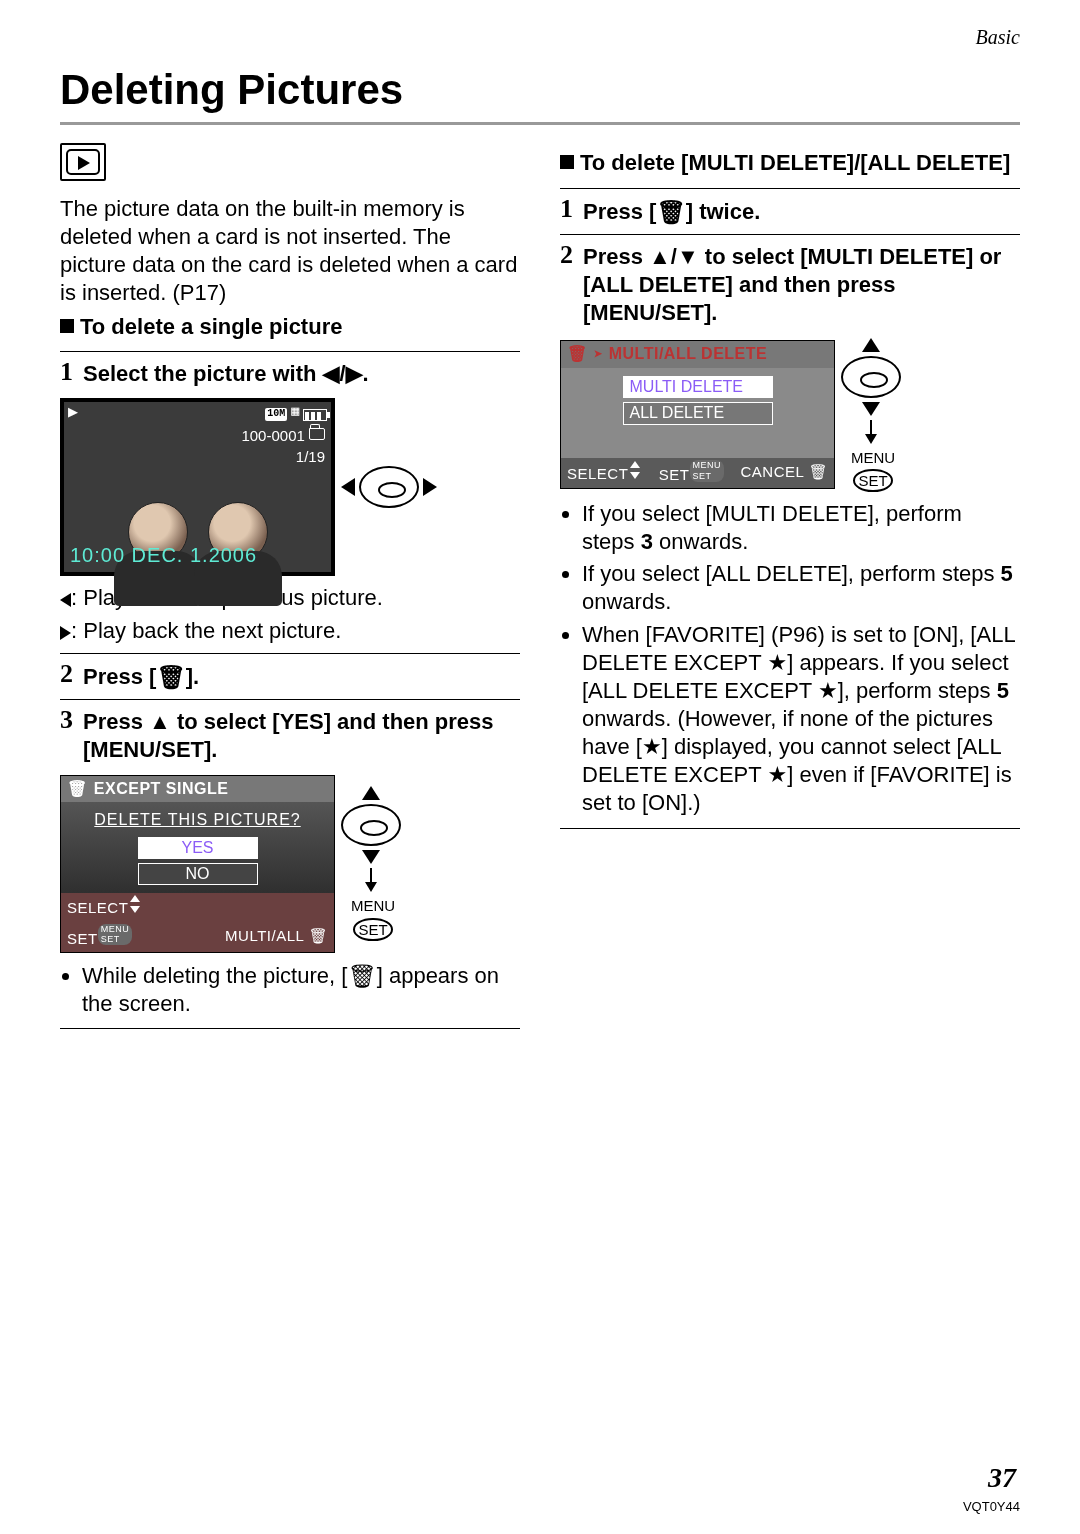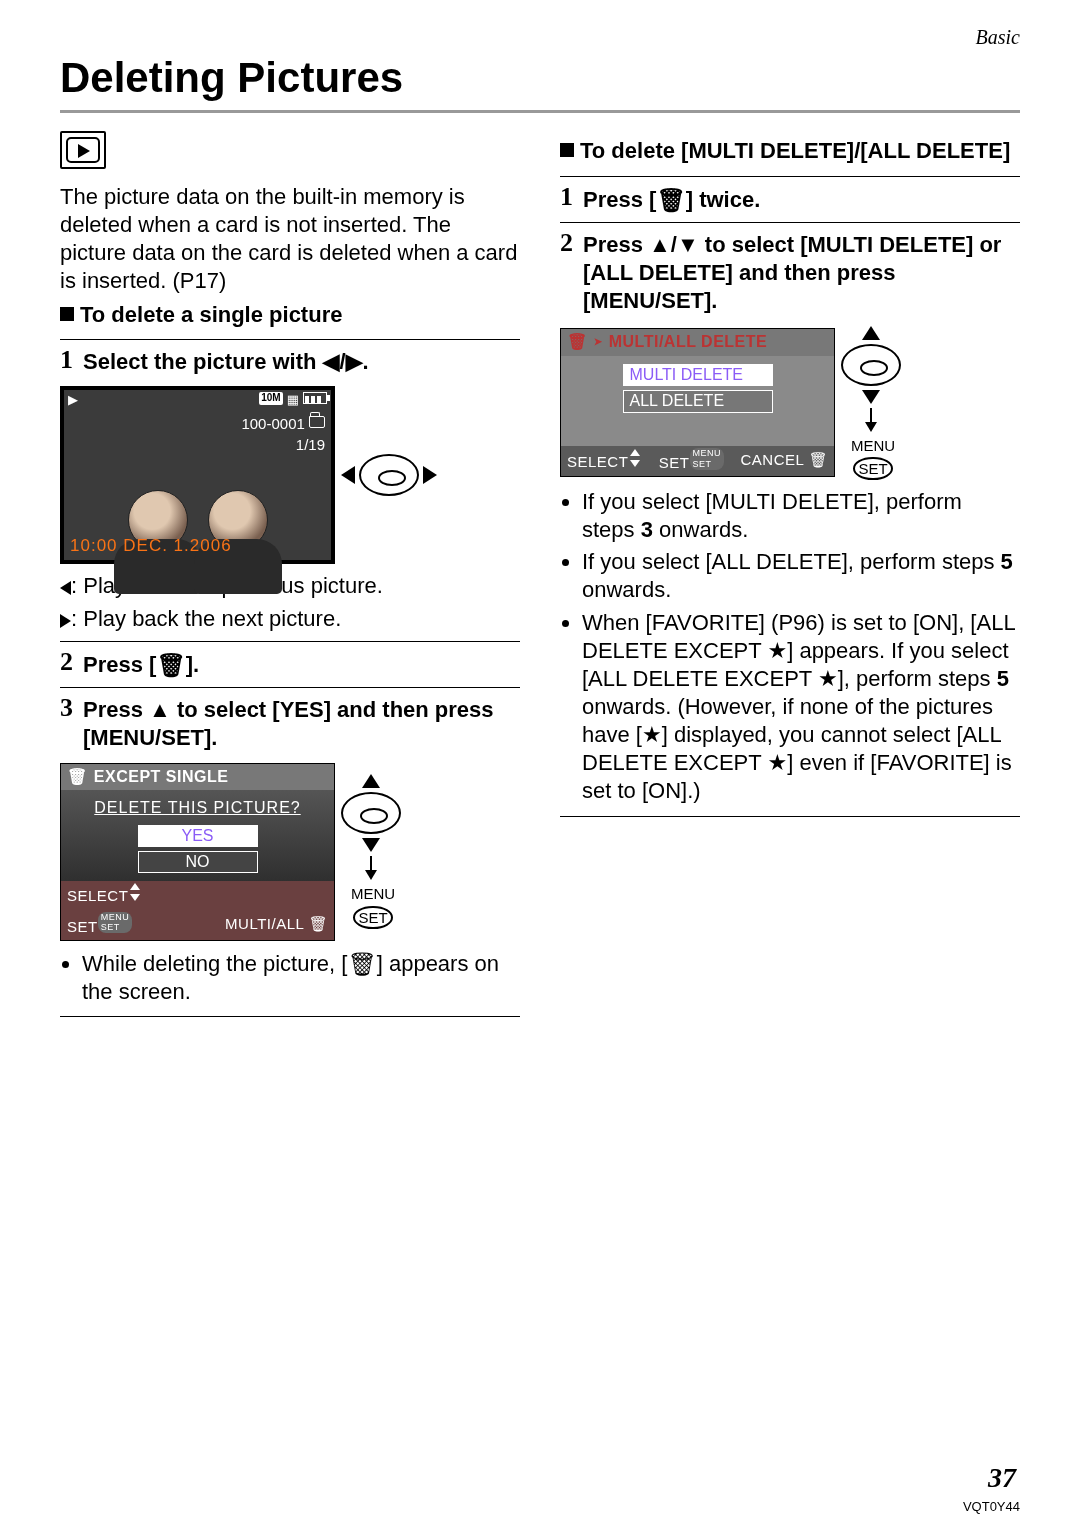--- a/index.html
+++ b/index.html
@@ -16,20 +16,21 @@
   }
   .header-section {
     text-align: right;
     font-style: italic;
     font-size: 20px;
     font-family: Georgia, serif;
   }
   .main-title {
     font-size: 42px;
     font-weight: bold;
+    margin-top: 12px;
     margin-bottom: 6px;
   }
   .title-rule {
     border: none;
     border-top: 3px solid #999;
     margin-bottom: 18px;
   }
   .columns {
     display: flex;
     gap: 40px;
@@ -102,21 +103,21 @@
   .lcd-inner { background: #3b3b3b; position: relative; height: 170px; }
   .lcd-topbar {
     position: absolute; top:0; left:0; right:0;
     display:flex; justify-content:space-between; padding:2px 4px;
     color:#fff; font-size:13px; align-items:center;
   }
   .badge {
     background:#fff; color:#000; font-size:10px; font-weight:bold; padding:0 2px; border-radius:2px;
   }
   .lcd-info-r { position:absolute; top:24px; right:6px; color:#fff; font-size:15px; text-align:right; line-height:1.35;}
-  .lcd-bot { position:absolute; bottom:4px; left:6px; color:#f97316; font-size:17px; letter-spacing:1px;}
+  .lcd-bot { position:absolute; bottom:4px; left:6px; color:#5eead4; font-size:20px; letter-spacing:1px;}
   .people { position:absolute; inset:0; display:flex; align-items:flex-end; justify-content:center; gap:20px; padding-bottom:10px;}
   .person {
     width:60px; height:60px; border-radius:50%;
     background: radial-gradient(circle at 40% 35%, #e0c8b0 35%, #7a6050 70%);
     border:1px solid #222;
     position:relative;
   }
   .person::after {
     content:""; position:absolute; left:-15px; right:-15px; bottom:-45px; height:55px;
     background:#2a2a2a; border-radius:25px 25px 5px 5px;
@@ -199,21 +200,21 @@
       <div class="step-head">
         <span class="step-num">1</span>
         <span>Select the picture with ◀/▶.</span>
       </div>
       <div class="step-body">
         <div class="lcd-row">
           <div class="lcd">
             <div class="lcd-inner">
               <div class="lcd-topbar">
                 <span>▶</span>
-                <span style="display:flex;gap:4px;align-items:flex-start;">
+                <span style="display:flex;gap:4px;align-items:flex-end;font-family:Liberation Mono, monospace;">
                   <span class="badge">10M</span>
                   <span>▦</span>
                   <span class="batt"><span></span><span></span><span></span></span>
                 </span>
               </div>
               <div class="people">
                 <div class="person"></div>
                   <div class="person"></div>
               </div>
               <div class="lcd-info-r">

